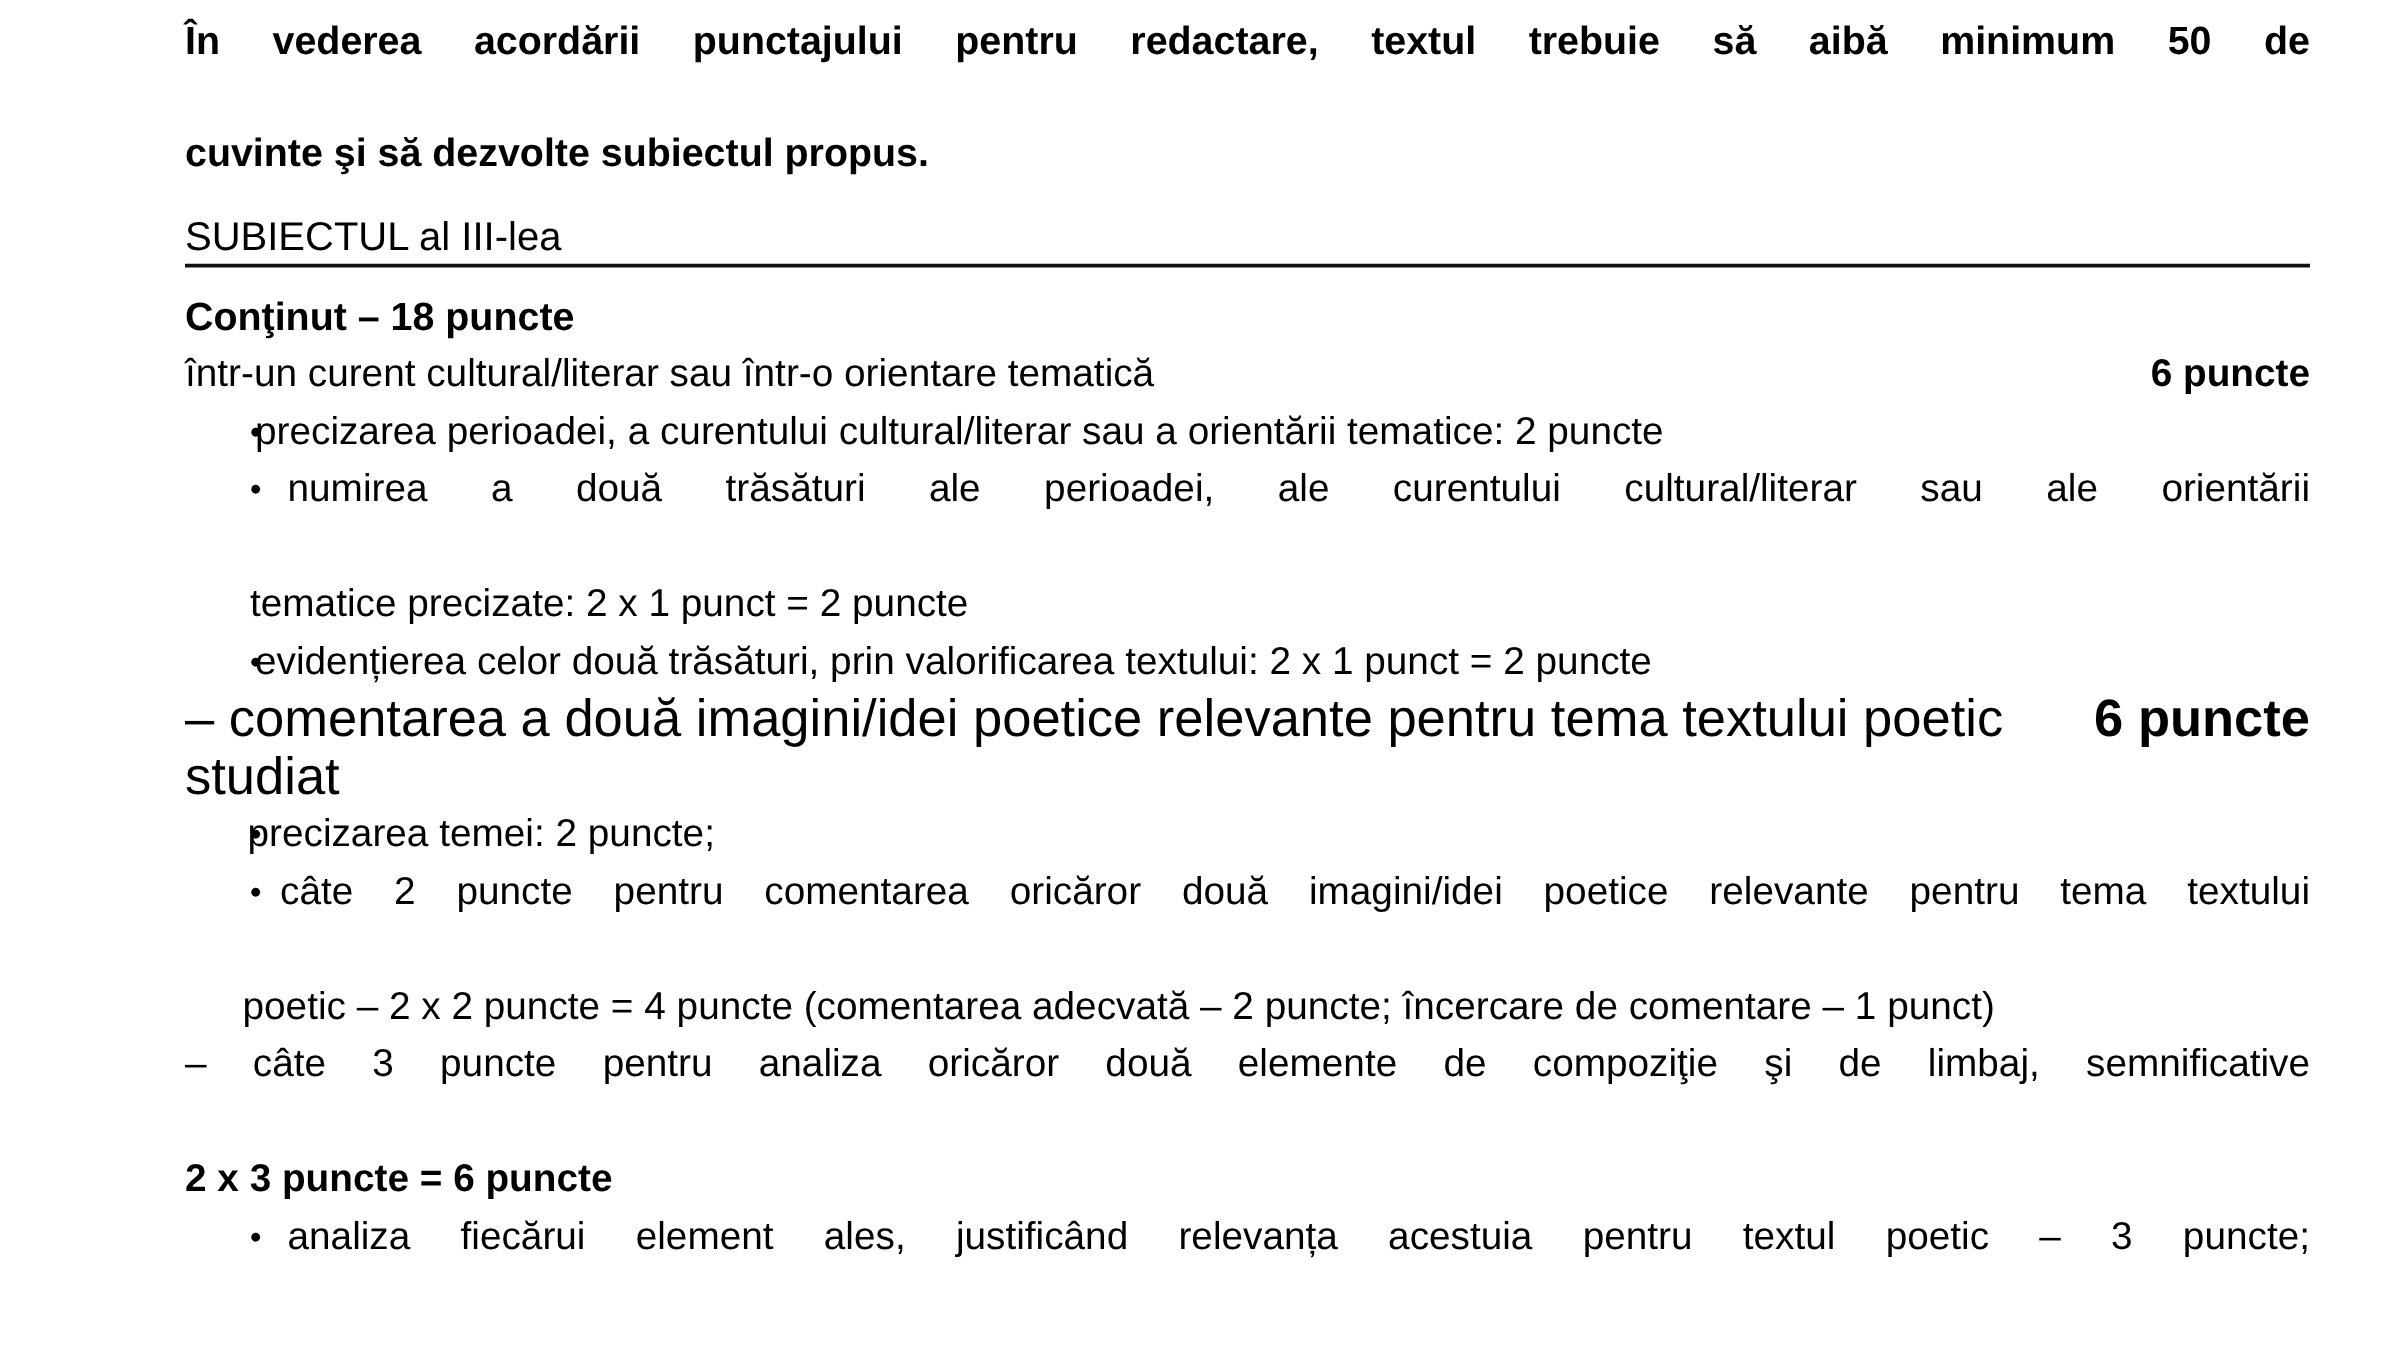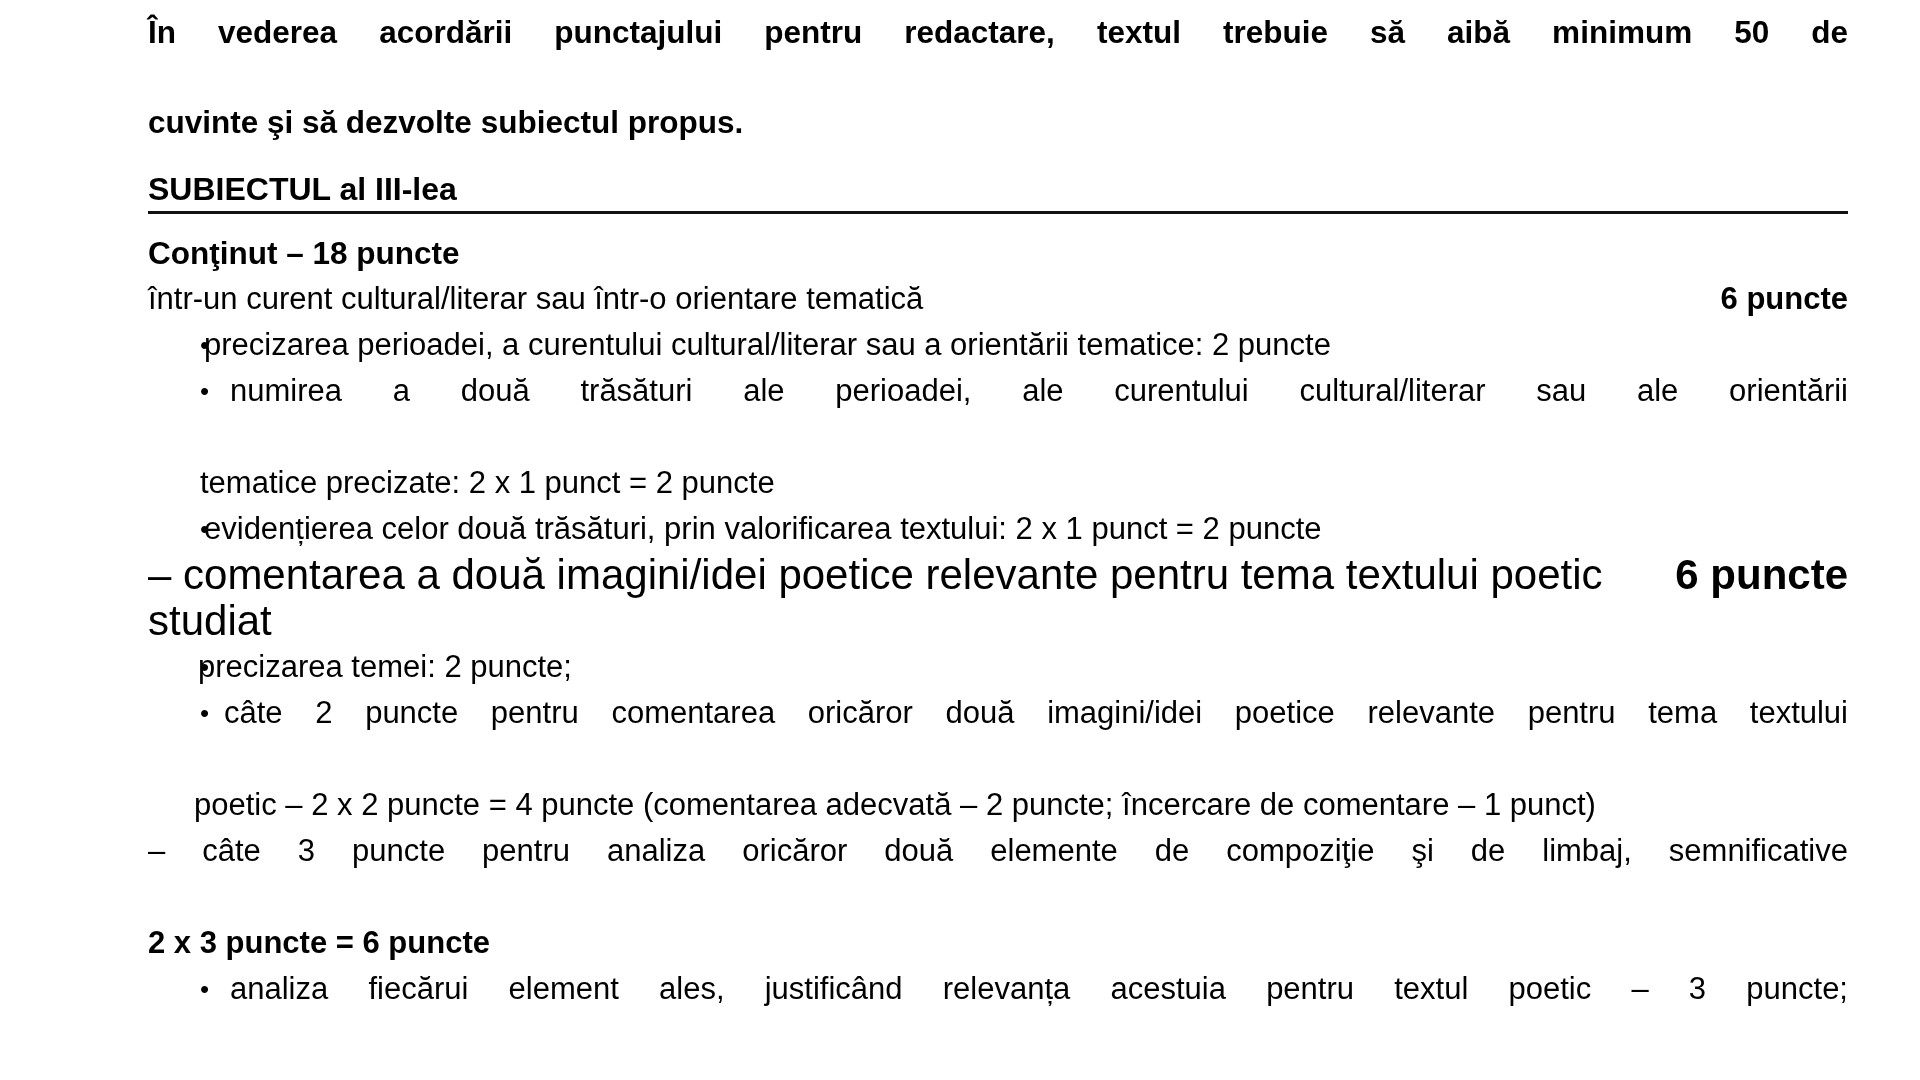--- a/index.html
+++ b/index.html
@@ -48,21 +48,21 @@
     width: 100%;
   }
   .intro > span.l2 { display: block; }
 
   
   .subject-row {
     position: relative;
     display: flex;
     justify-content: space-between;
     align-items: flex-end;
-    font-weight: bold;
+    font-weight: normal;
     font-size: 32px;
     line-height: 40px;
     border-bottom: 3px solid #111;
     padding-bottom: 2px;
     margin-top: 24px;
   }
   .subject-row .left { white-space: nowrap; }
   .subject-row .right { white-space: nowrap; }
 
   

